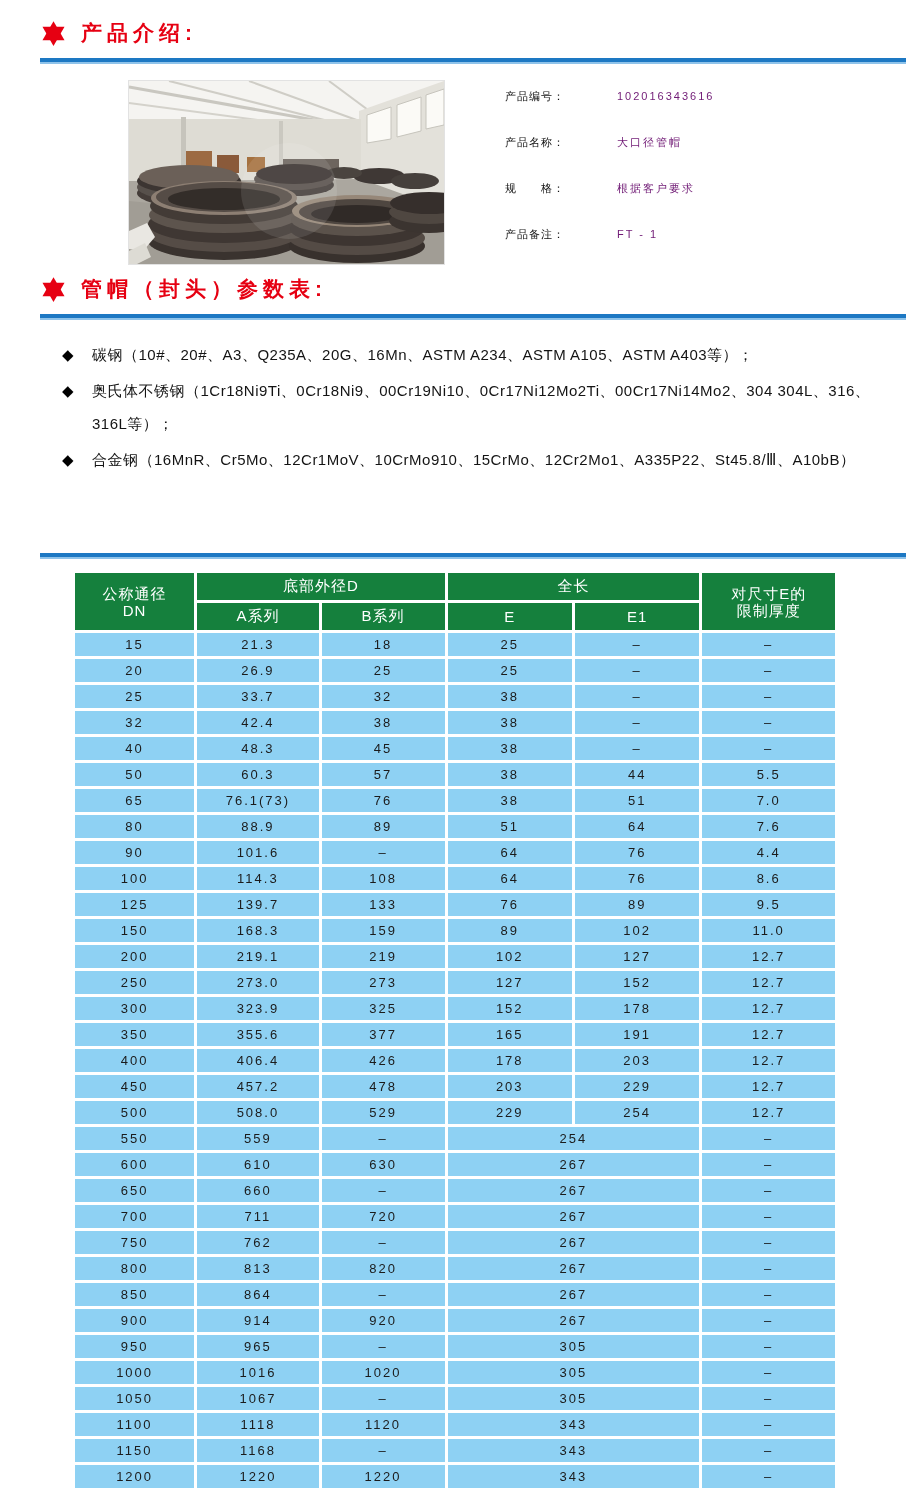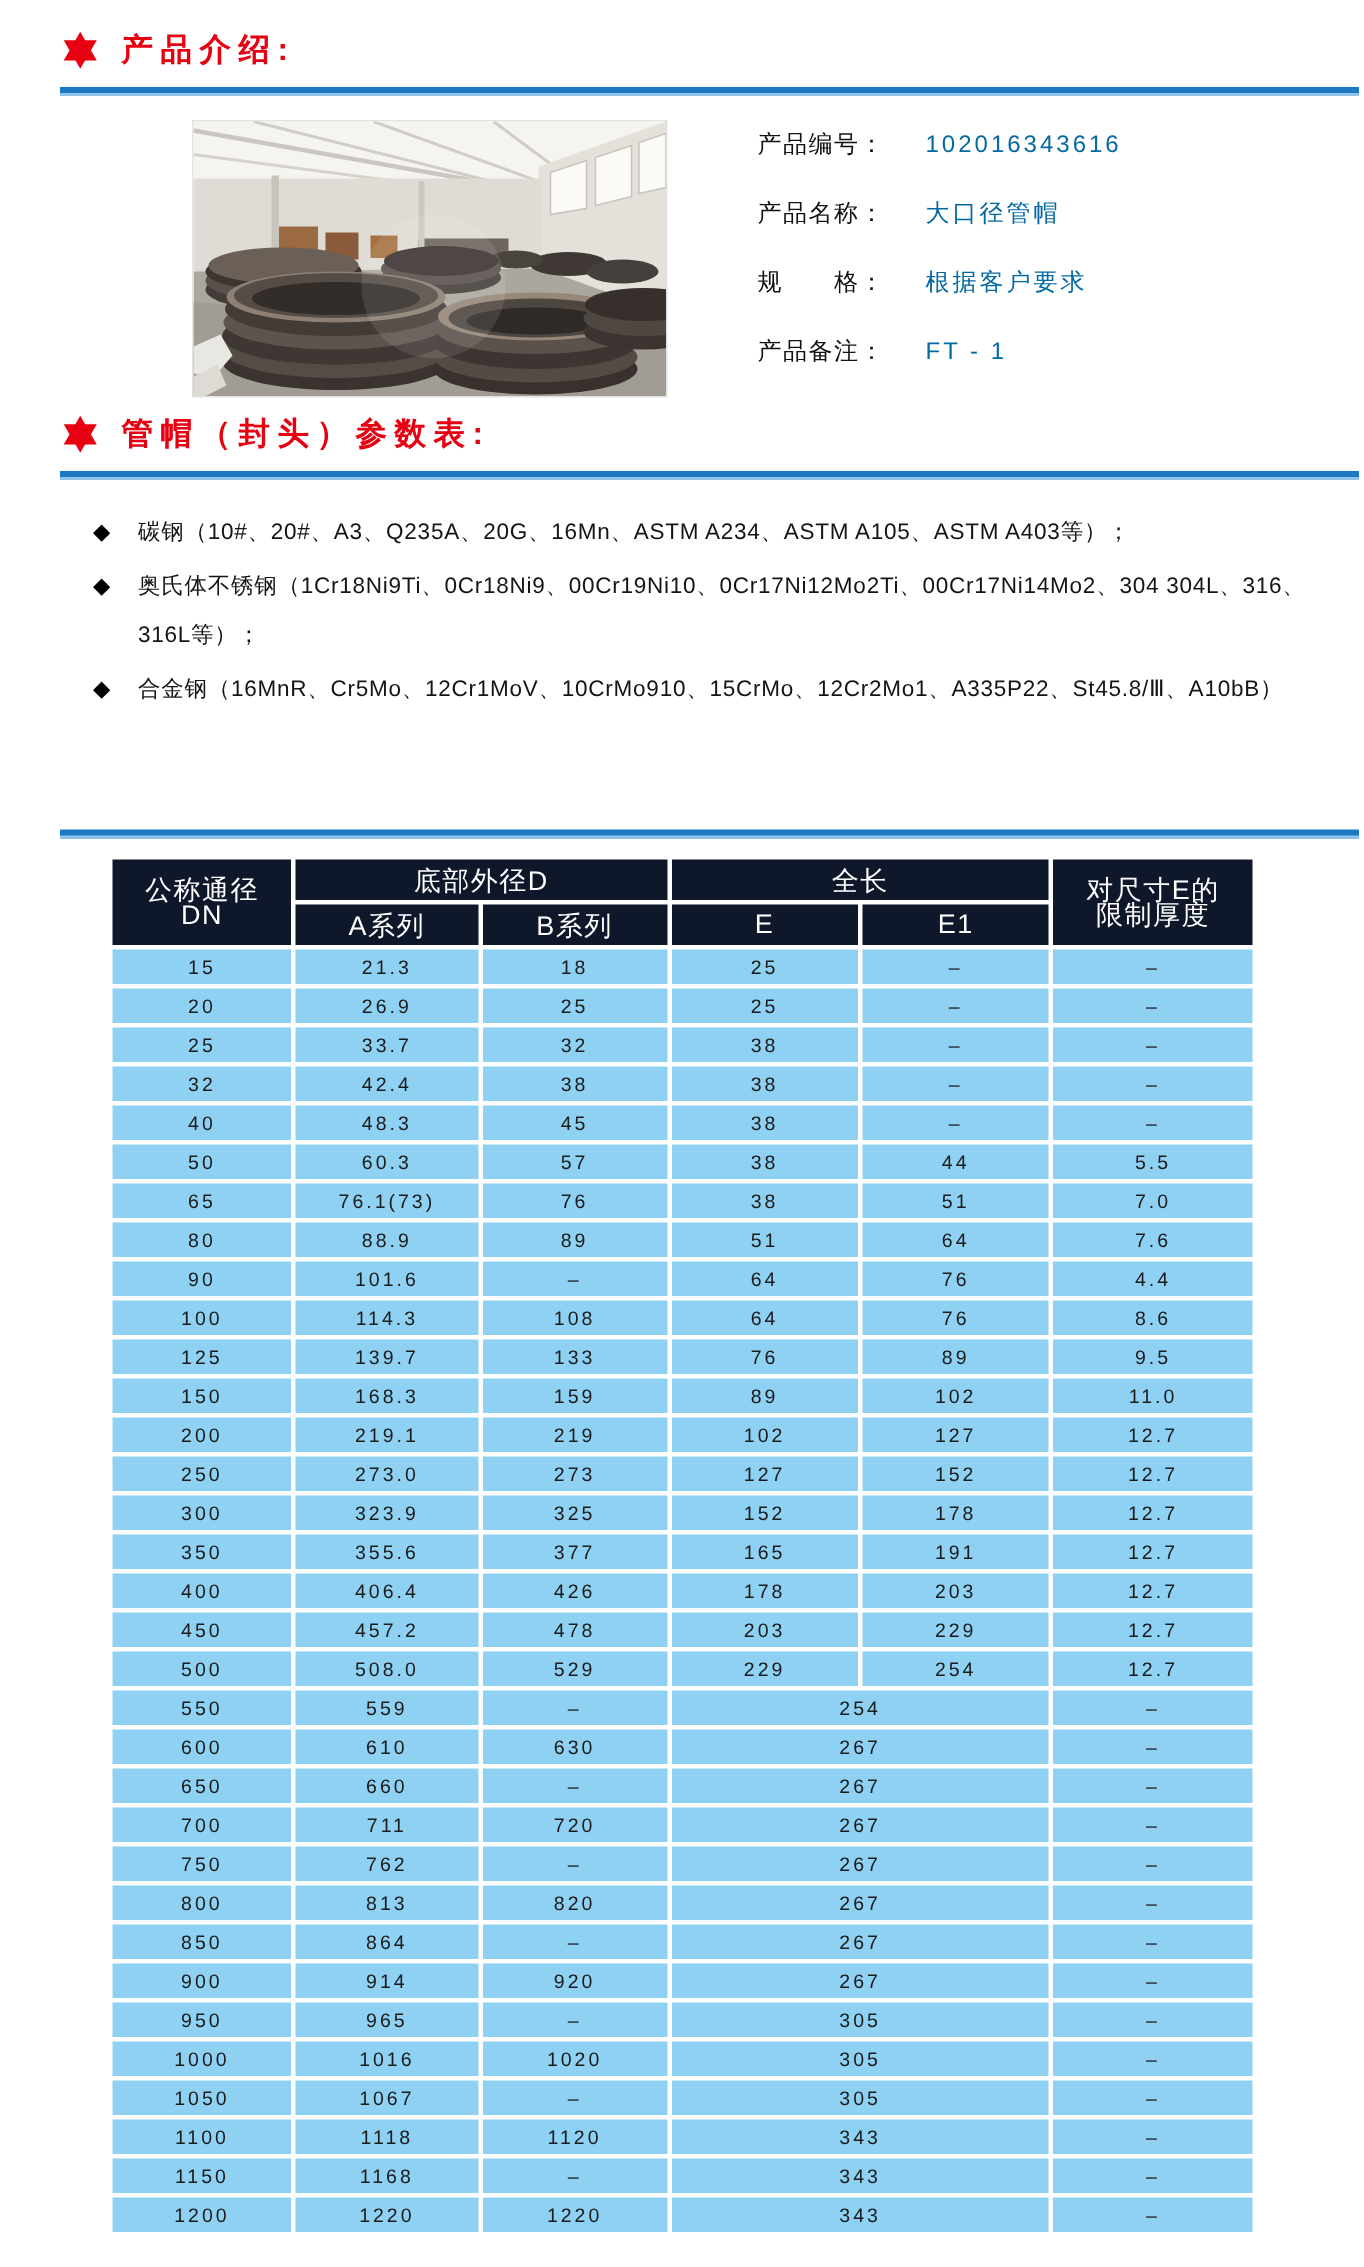--- a/index.html
+++ b/index.html
@@ -9,33 +9,33 @@
   
   .sec { position:absolute; left:40px; display:flex; align-items:center; gap:14px;justify-content:flex-end; }
   .sec .star { width:27px; height:27px; flex:0 0 auto; }
   .sec .title { color:#e60012; font-size:21px; font-weight:bold; letter-spacing:5px; white-space:nowrap; }
   .sec .title.tight { letter-spacing:2px; }
   .rule { position:absolute; left:40px; width:866px; height:4px; background:#1d78c3; border-bottom:2px solid #8fc3ea; }
 
   
   .photo { position:absolute; left:128px; top:80px; width:315px; height:183px; border:1px solid #e2e2e2; }
   .pinfo { position:absolute; left:505px; top:86px; display:flex; flex-direction:column; gap:25px; }
-  .pinfo .row { display:flex; font-size:16px; line-height:21px; }
+  .pinfo .row { display:flex; font-size:11px; line-height:21px; }
   .pinfo .lbl { color:#111; width:112px; letter-spacing:1px; white-space:pre; }
-  .pinfo .val { color:#0369a1; letter-spacing:2px; }
+  .pinfo .val { color:#701a75; letter-spacing:2px; }
 
   
   .mats { position:absolute; left:62px; top:338px; width:815px; margin:0; padding:0; list-style:none; }
   .mats li { position:relative; padding-left:30px; font-size:15px; line-height:33px; color:#141414; margin-bottom:3px; letter-spacing:0.5px; }
   .mats .diamond { position:absolute; left:0; top:0; color:#000; font-size:15px; }
 
   
   .spec-wrap { position:absolute; left:72px; top:570px; width:766px; }
   table.spec { width:766px; table-layout:fixed; border-collapse:separate; border-spacing:3px; }
-  table.spec th { background:#0f172a; color:#ffffff; font-weight:normal; font-size:18px; height:27px; letter-spacing:1px; padding:0; }
+  table.spec th { background:#15803d; color:#ffffff; font-weight:normal; font-size:15px; height:27px; letter-spacing:1px; padding:0; }
   table.spec th .l2 { display:block; line-height:17px; }
   table.spec td { background:#8ed1f3; color:#1b1b1b; font-size:13px; height:23px; line-height:23px; text-align:center; padding:0; letter-spacing:2px; }
 </style>
 </head>
 <body>
 
 <div class="page">
 
   <div class="sec" style="top:19px;">
     <span class="star">

